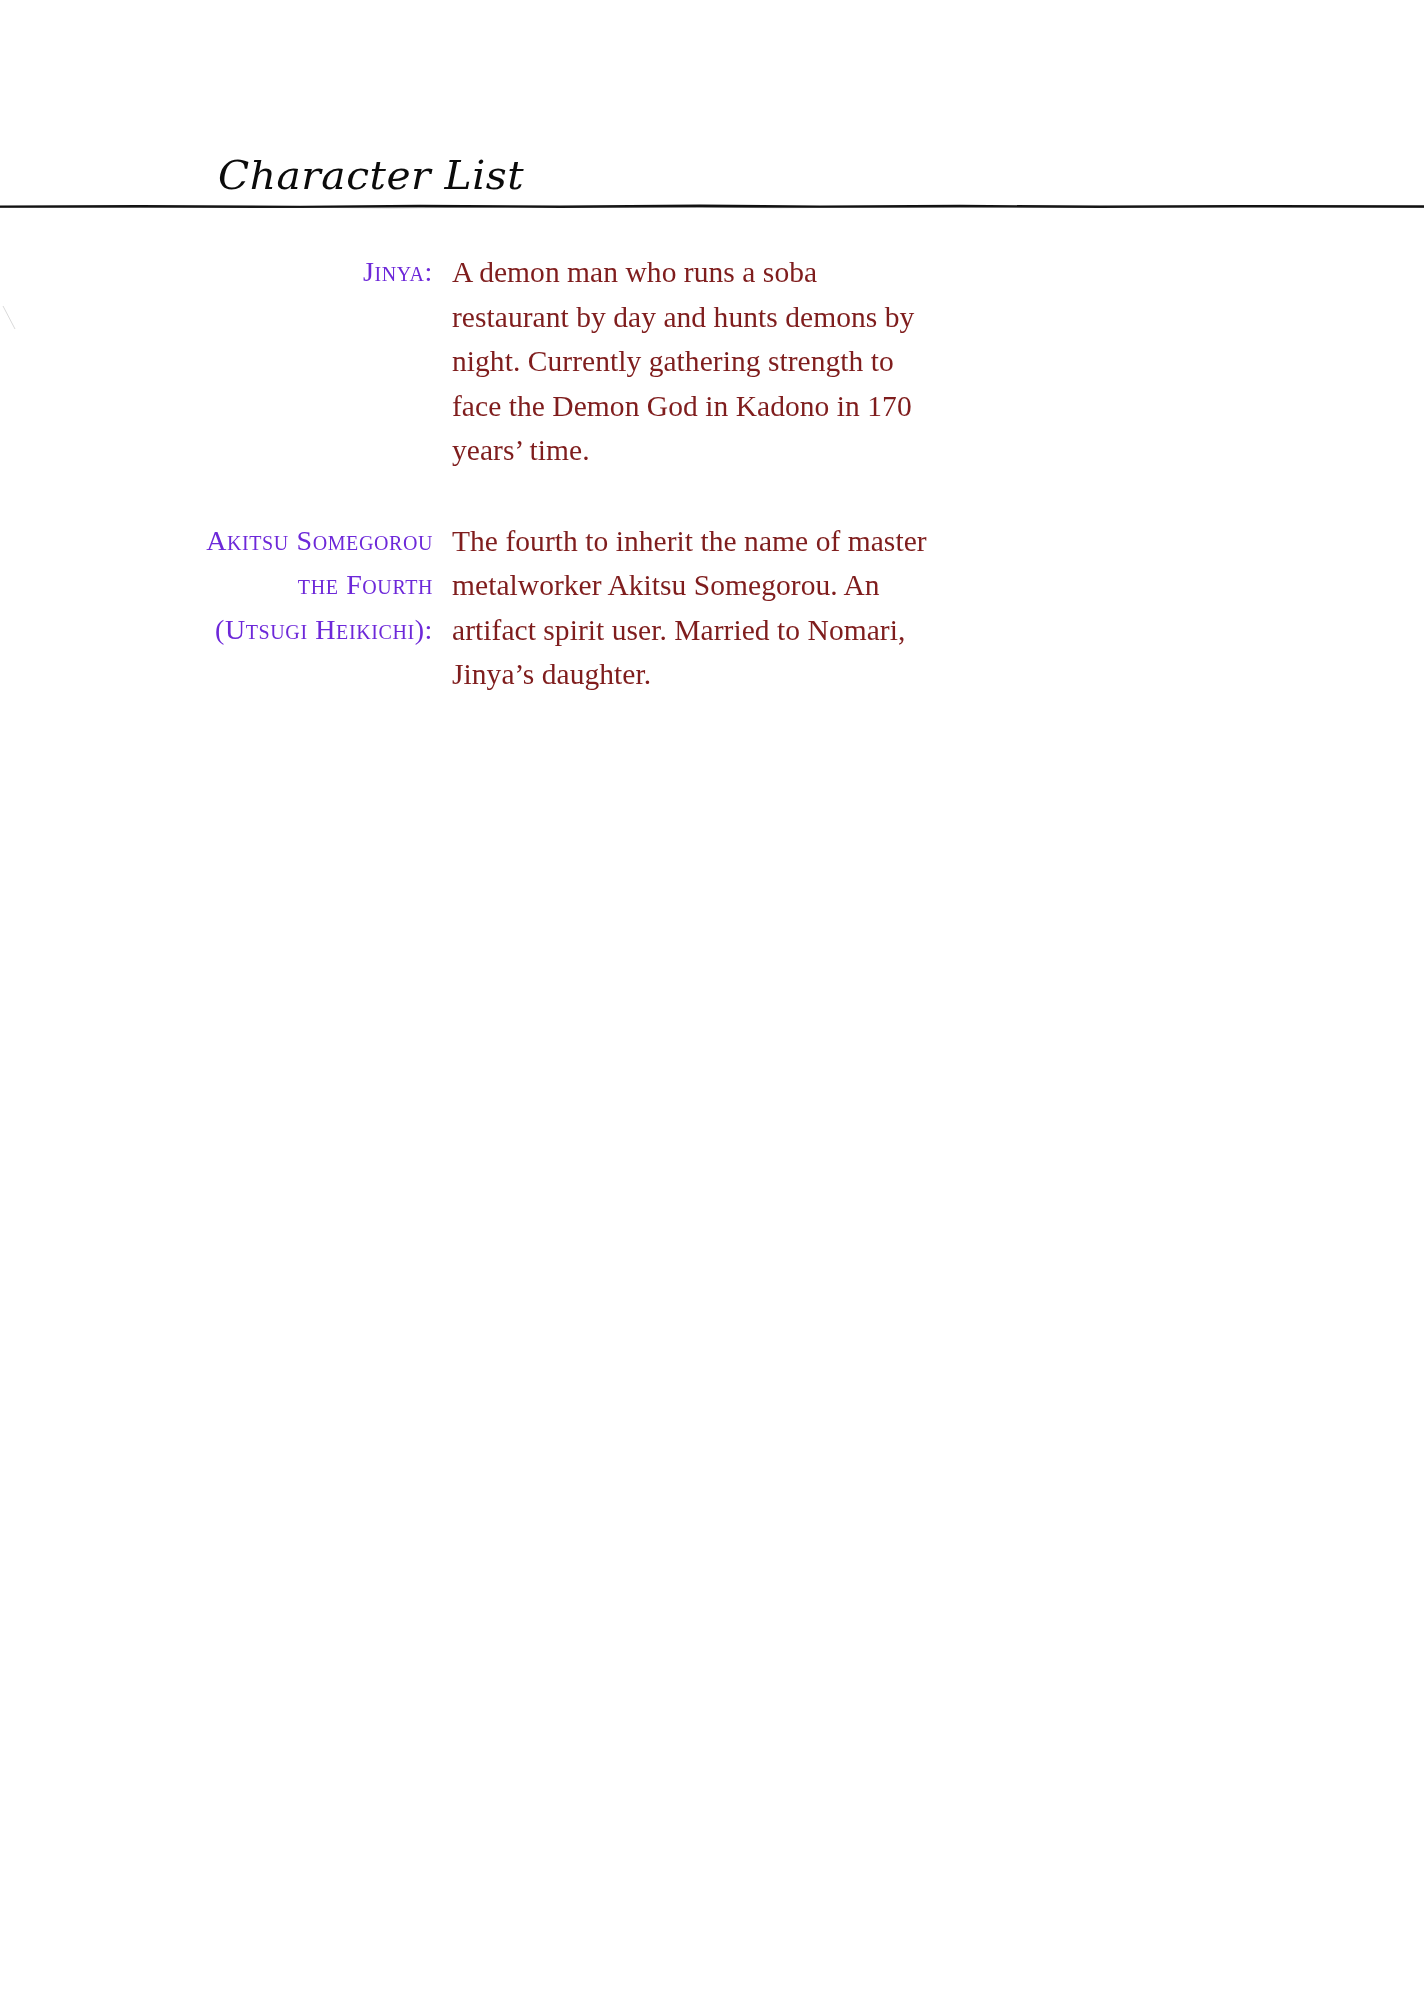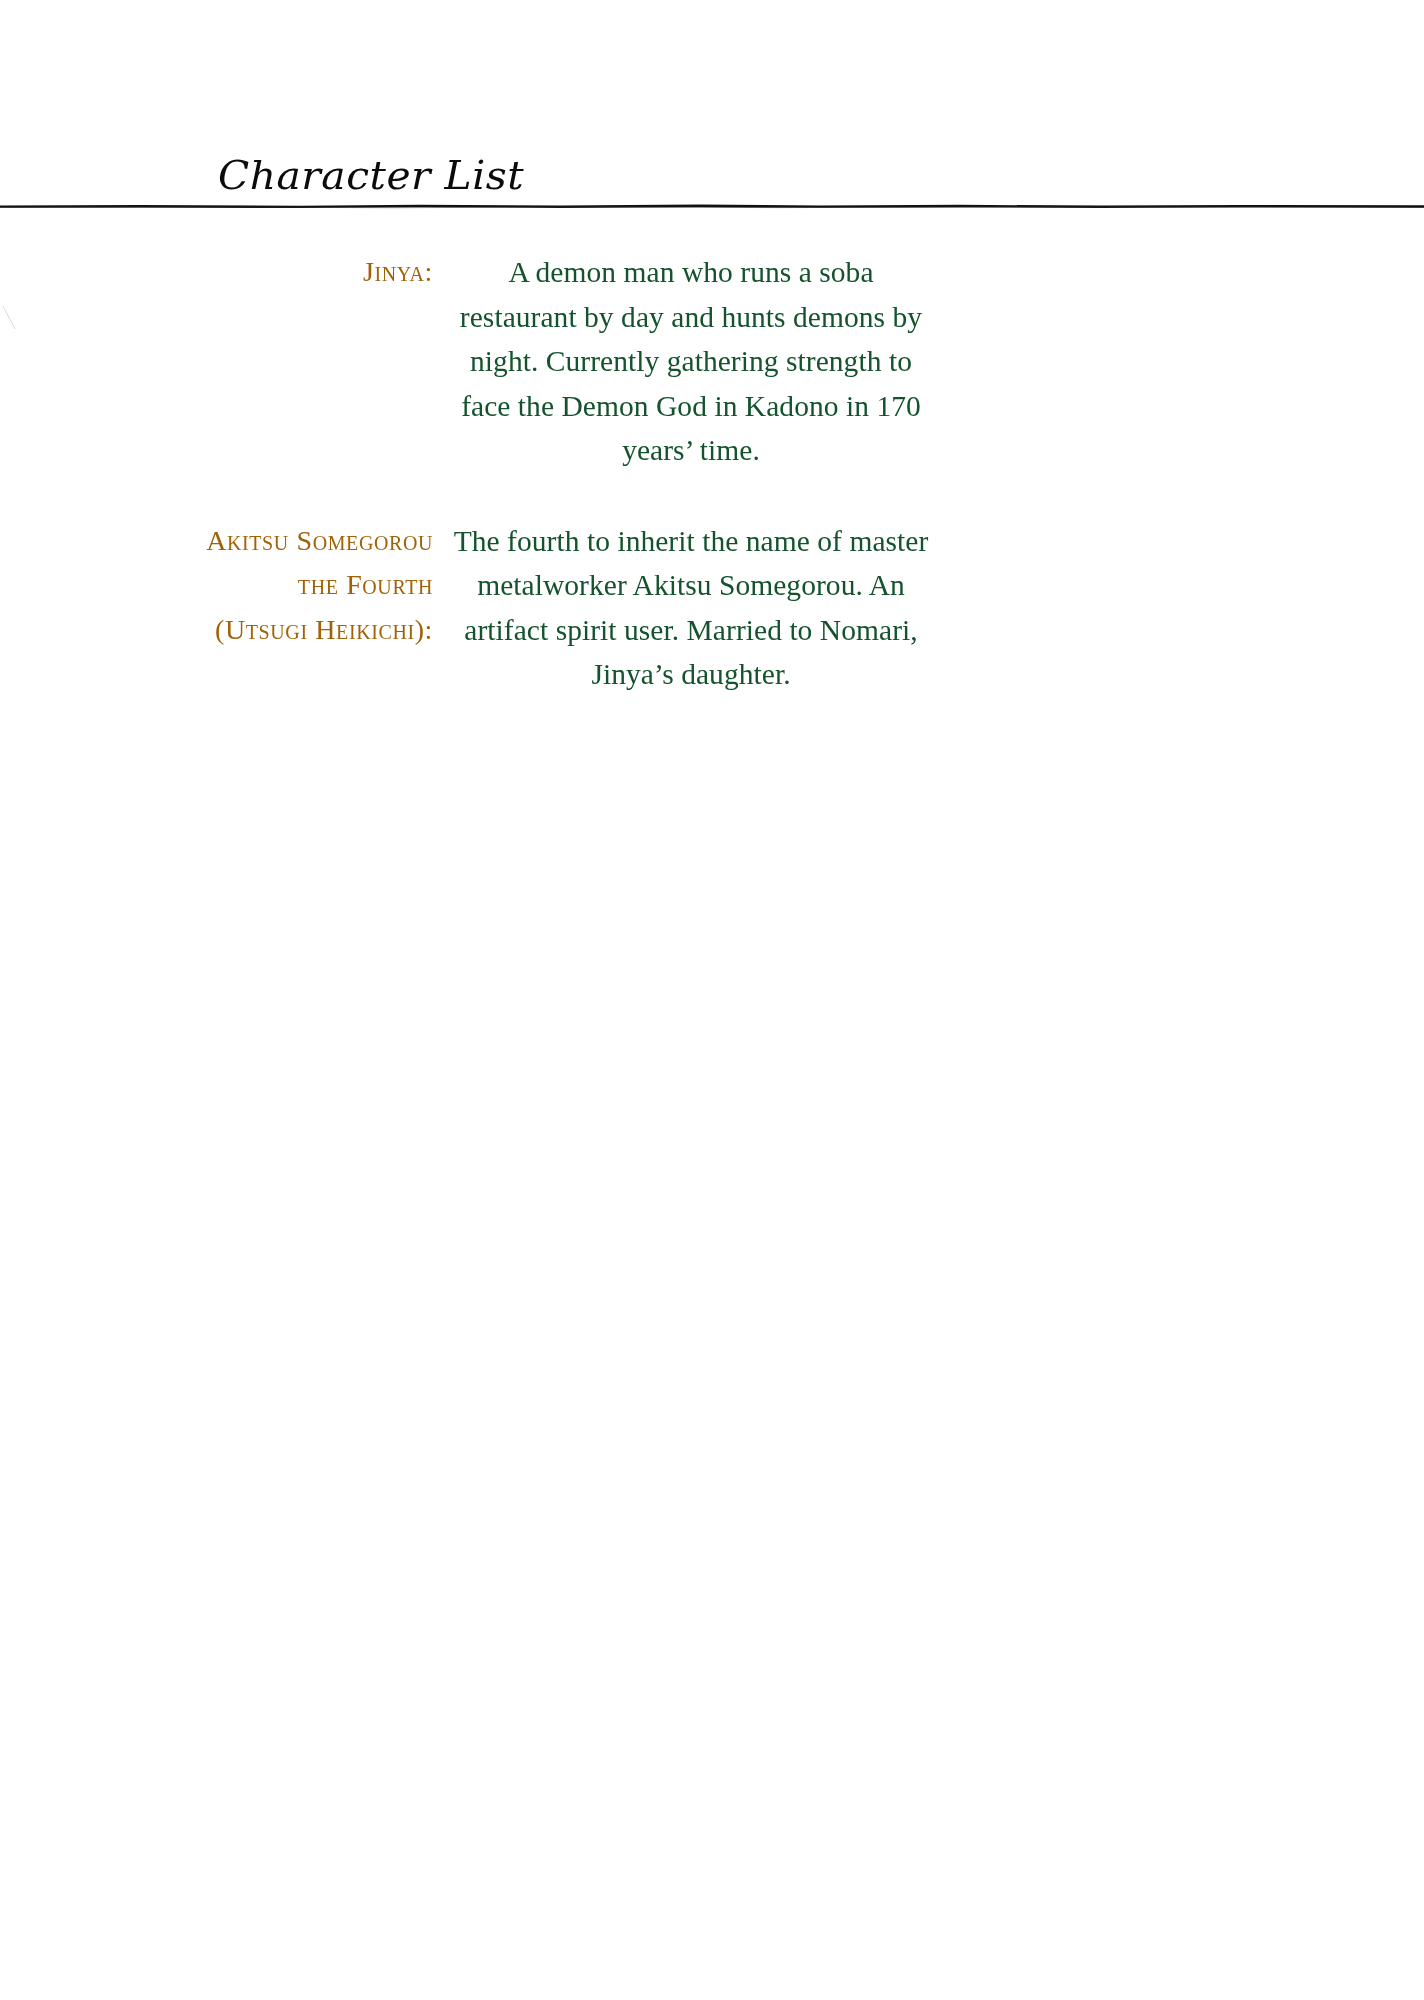--- a/index.html
+++ b/index.html
@@ -76,31 +76,31 @@
   .entry-label {
     width: 433px;
     flex: 0 0 433px;
     text-align: right;
     padding-right: 0px;
     font-size: 28px;
     line-height: 44.5px;
     font-variant: small-caps;
     letter-spacing: 0.6px;
     white-space: pre-line;
-    color: #a16207;
+    color: #6d28d9;
   }
 
   .entry-desc {
     flex: 1 1 auto;
     margin-left: 19px;
     max-width: 478px;
     font-size: 29.5px;
     line-height: 44.5px;
-    color: #14532d;
-    text-align: center;
+    color: #7f1d1d;
+    text-align: left;
     white-space: pre-line;
     letter-spacing: 0.05px;
   }
 </style>
 </head>
 <body>
 
 <div class="page">
 
   <div class="page-title">Character List</div>

